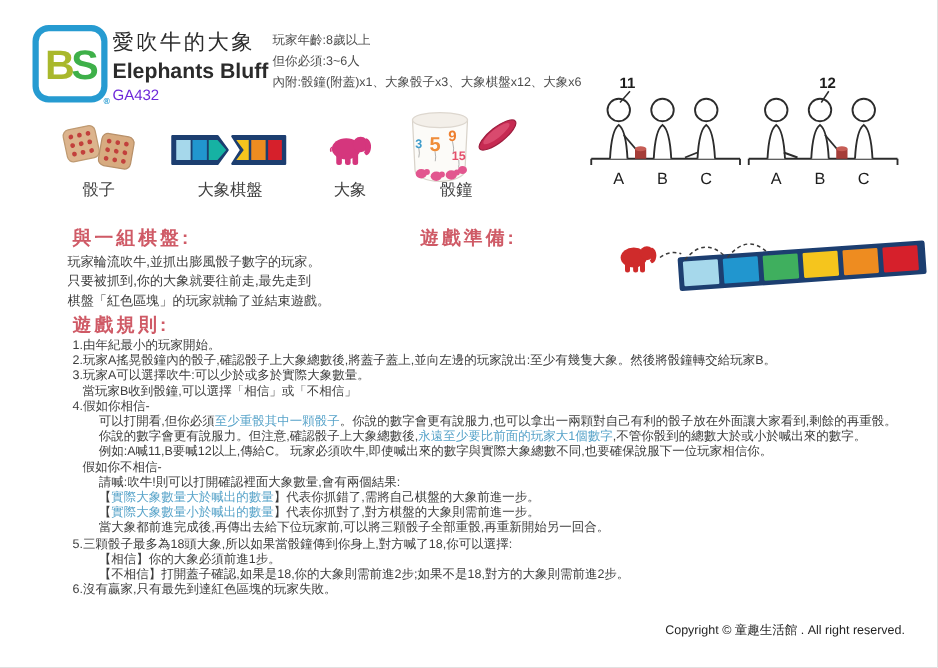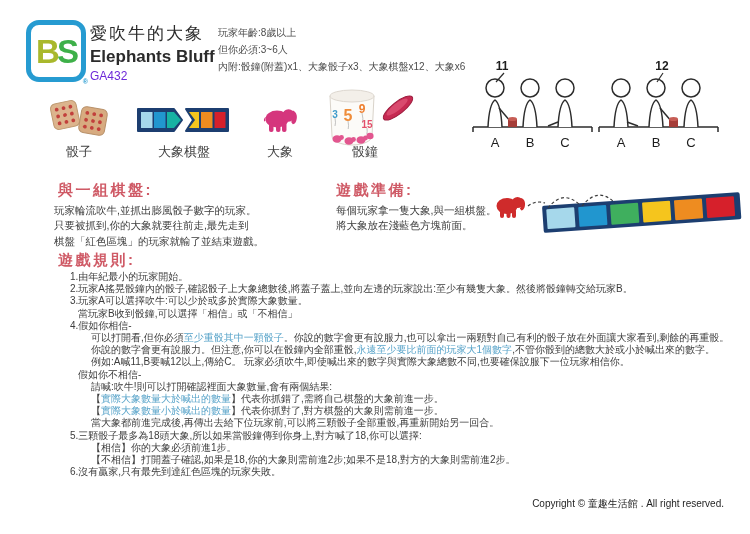--- a/index.html
+++ b/index.html
@@ -33,21 +33,21 @@
   
   .sec-heading{position:absolute;font-size:15px;font-weight:bold;color:#cf5a66;letter-spacing:2.5px;}
   .h-objective{left:58px;top:181px;}
   .h-setup{left:336px;top:181px;}
   .h-rules{left:58px;top:251px;}
   .sec-body{position:absolute;font-size:10.5px;color:#3d3d3d;line-height:15.4px;}
   .b-objective{left:54px;top:203px;width:276px;}
   .b-setup{left:336px;top:203px;width:230px;}
 
   .rules-list{position:absolute;left:58px;top:271px;width:686px;font-size:10px;color:#3d3d3d;line-height:12.2px;}
-  .rule-line{white-space:nowrap;margin-left:12px;}
+  .rule-line{white-space:nowrap;}
   .rule-line.ind0{padding-left:0;}
   .rule-line.ind1{padding-left:8px;}
   .rule-line.ind2{padding-left:21px;}
   .rule-line .blue{color:#57a3c9;}
 
   .prep-illu{position:absolute;left:488px;top:184px;}
 
   .footer{position:absolute;right:26px;top:497px;font-size:10px;color:#1f1f1f;}
 </style>
 </head>
@@ -207,24 +207,20 @@
   <div class="comp-label lbl-cup">骰鐘</div>
 
   <div class="sec-heading h-objective">與一組棋盤:</div>
   <div class="sec-body b-objective">
     <div>玩家輪流吹牛,並抓出膨風骰子數字的玩家。</div>
     <div>只要被抓到,你的大象就要往前走,最先走到</div>
     <div>棋盤「紅色區塊」的玩家就輸了並結束遊戲。</div>
   </div>
 
   <div class="sec-heading h-setup">遊戲準備:</div>
-  <div class="sec-body b-setup">
-    <div>每個玩家拿一隻大象,與一組棋盤。</div>
-    <div>將大象放在淺藍色方塊前面。</div>
-  </div>
 
   <svg class="prep-illu" width="258" height="64" viewBox="0 0 258 64">
     <g fill="#cf2b2b" transform="translate(6,10)">
       <ellipse cx="13" cy="12" rx="10.5" ry="8"></ellipse>
       <rect x="6" y="15" width="4" height="9" rx="2"></rect>
       <rect x="12.5" y="16" width="4" height="8" rx="2"></rect>
       <rect x="18" y="15" width="4" height="9" rx="2"></rect>
       <circle cx="23.5" cy="8.5" r="5.6"></circle>
       <path d="M27.5,4 c3.3,1.4 4.4,5.5 3,9.6 c-0.8,2 -2,3 -3.1,3 l-1.5,-2 c1.7,-2.4 1.8,-6.2 0.3,-8.7 z"></path>
     </g>
@@ -245,21 +241,21 @@
   </svg>
 
   <div class="sec-heading h-rules">遊戲規則:</div>
   <div class="rules-list">
       <div class="rule-line ind0"><span>1.由年紀最小的玩家開始。</span></div>
       <div class="rule-line ind0"><span>2.玩家A搖晃骰鐘內的骰子,確認骰子上大象總數後,將蓋子蓋上,並向左邊的玩家說出:至少有幾隻大象。然後將骰鐘轉交給玩家B。</span></div>
       <div class="rule-line ind0"><span>3.玩家A可以選擇吹牛:可以少於或多於實際大象數量。</span></div>
       <div class="rule-line ind1"><span>當玩家B收到骰鐘,可以選擇「相信」或「不相信」</span></div>
       <div class="rule-line ind0"><span>4.假如你相信-</span></div>
       <div class="rule-line ind2"><span>可以打開看,但你必須</span><span class="blue">至少重骰其中一顆骰子</span><span>。你說的數字會更有說服力,也可以拿出一兩顆對自己有利的骰子放在外面讓大家看到,剩餘的再重骰。</span></div>
-      <div class="rule-line ind2"><span>你說的數字會更有說服力。但注意,你可以在骰鐘內全部重骰,</span><span class="blue">永遠至少要比前面的玩家大1個數字</span><span>,不管你骰到的總數大於或小於喊出來的數字。</span></div>
+      <div class="rule-line ind2"><span>你說的數字會更有說服力。但注意,確認骰子上大象總數後,</span><span class="blue">永遠至少要比前面的玩家大1個數字</span><span>,不管你骰到的總數大於或小於喊出來的數字。</span></div>
       <div class="rule-line ind2"><span>例如:A喊11,B要喊12以上,傳給C。 玩家必須吹牛,即使喊出來的數字與實際大象總數不同,也要確保說服下一位玩家相信你。</span></div>
       <div class="rule-line ind1"><span>假如你不相信-</span></div>
       <div class="rule-line ind2"><span>請喊:吹牛!則可以打開確認裡面大象數量,會有兩個結果:</span></div>
       <div class="rule-line ind2"><span>【</span><span class="blue">實際大象數量大於喊出的數量</span><span>】代表你抓錯了,需將自己棋盤的大象前進一步。</span></div>
       <div class="rule-line ind2"><span>【</span><span class="blue">實際大象數量小於喊出的數量</span><span>】代表你抓對了,對方棋盤的大象則需前進一步。</span></div>
       <div class="rule-line ind2"><span>當大象都前進完成後,再傳出去給下位玩家前,可以將三顆骰子全部重骰,再重新開始另一回合。</span></div>
       <div class="rule-line ind0"><span>5.三顆骰子最多為18頭大象,所以如果當骰鐘傳到你身上,對方喊了18,你可以選擇:</span></div>
       <div class="rule-line ind2"><span>【相信】你的大象必須前進1步。</span></div>
       <div class="rule-line ind2"><span>【不相信】打開蓋子確認,如果是18,你的大象則需前進2步;如果不是18,對方的大象則需前進2步。</span></div>
       <div class="rule-line ind0"><span>6.沒有贏家,只有最先到達紅色區塊的玩家失敗。</span></div>

